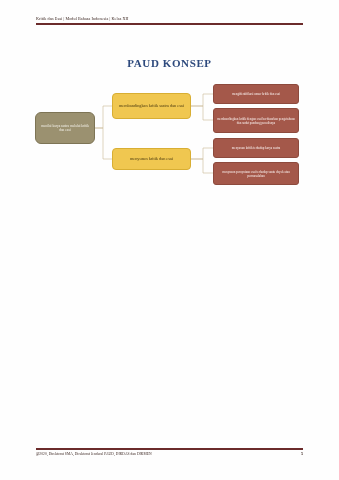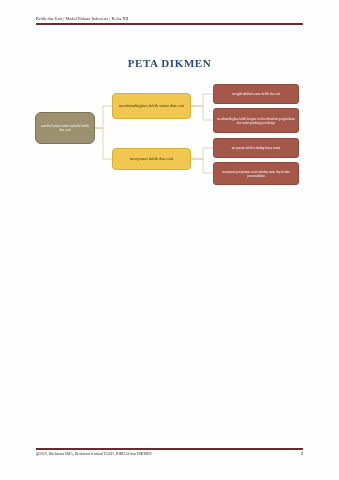--- a/index.html
+++ b/index.html
@@ -111,21 +111,21 @@
 </head>
 <body>
 
 <div class="page">
 
   <div class="header">
     <div class="header-text">Kritik dan Esai | Modul Bahasa Indonesia | Kelas XII</div>
     <div class="header-rule"></div>
   </div>
 
-  <div class="title">PETA DIKMEN</div>
+  <div class="title">PAUD KONSEP</div>
 
   <div class="diagram">
 
     <svg class="svg-lines" viewBox="0 0 339 120">
 
       <path d="M95,48 L103,48 L103,26 L112,26" fill="none" stroke="#c9b894" stroke-width="0.6"></path>
 
       <path d="M95,48 L103,48 L103,79 L112,79" fill="none" stroke="#c9b894" stroke-width="0.6"></path>
 
       <path d="M191,26 L203,26 L203,14 L213,14" fill="none" stroke="#c9b894" stroke-width="0.6"></path>

